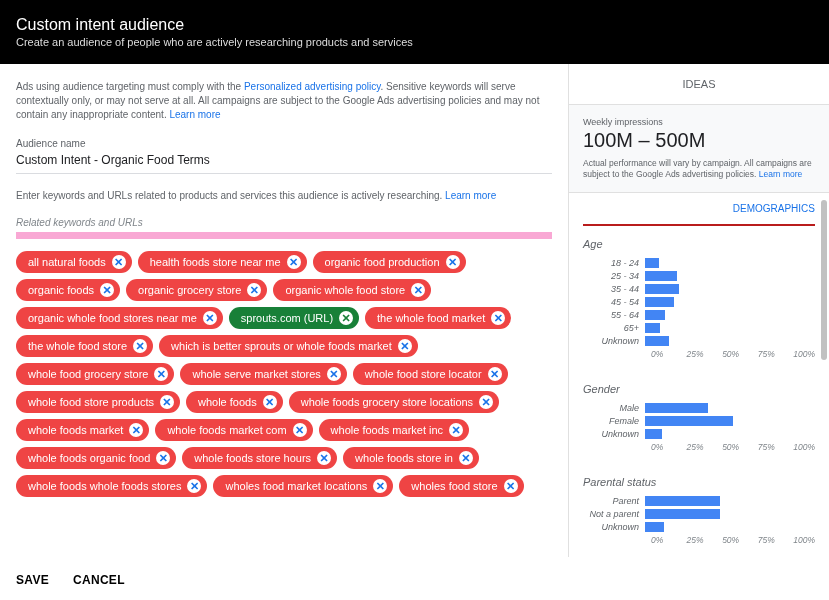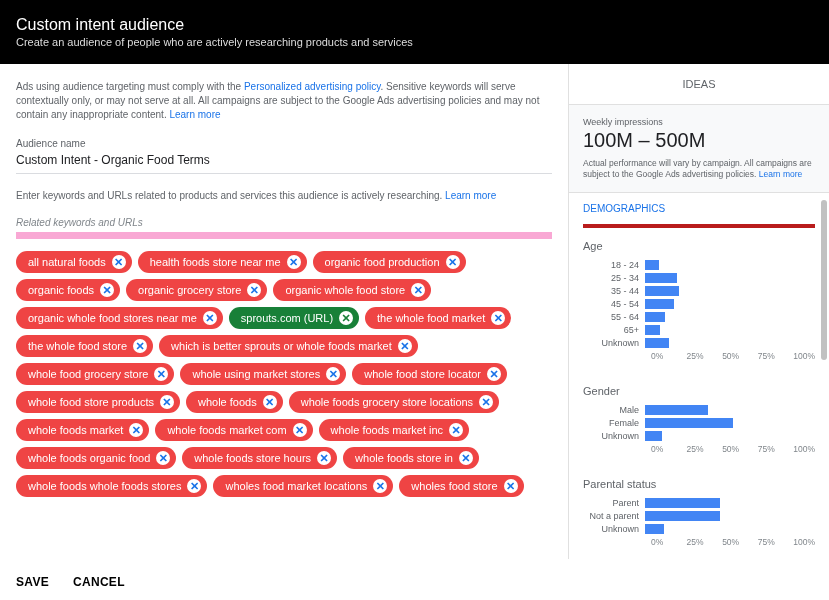--- a/index.html
+++ b/index.html
@@ -24,22 +24,22 @@
   .chip.url .x { color: #188038; }
   .tabs { display: flex; border-bottom: 1px solid #e0e0e0; }
   .tab { flex: 1; text-align: center; padding: 14px 0; font-size: 11px; color: #5f6368; cursor: pointer; }
   .tab.active { color: #1a73e8; font-weight: 500; position: relative; }
   .tab.active::after { content: ""; position: absolute; left: 0; right: 0; bottom: -1px; height: 2px; background: #1a73e8; }
   .panel { padding: 12px 14px; background: #f8f9fa; border-bottom: 1px solid #e0e0e0; }
   .panel .small { font-size: 9px; color: #5f6368; }
   .panel .big { font-size: 20px; color: #202124; margin: 2px 0 6px; }
   .panel .disclaimer { font-size: 8.5px; color: #5f6368; line-height: 1.3; }
   .panel .disclaimer a { color: #1a73e8; text-decoration: none; }
-  .demo-tab { text-align: left; padding: 10px 0; font-size: 10px; color: #1a73e8; font-weight: 500; border-bottom: 4px solid #b91c1c; margin: 0 14px; }
-  .chart-section { padding: 12px 14px 4px; }
+  .demo-tab { text-align: right; padding: 10px 0; font-size: 10px; color: #1a73e8; font-weight: 500; border-bottom: 2px solid #b91c1c; margin: 0 14px; }
+  .chart-section { padding: 12px 14px 4px; font-style: italic; }
   .chart-title { font-size: 11px; color: #5f6368; margin-bottom: 8px; }
   .bar-row { display: flex; align-items: center; margin-bottom: 3px; }
   .bar-label { width: 62px; text-align: right; font-size: 9px; color: #5f6368; padding-right: 6px; }
   .bar-track { flex: 1; height: 10px; position: relative; }
   .bar-fill { height: 10px; background: #4285f4; }
   .axis { display: flex; margin-left: 68px; font-size: 8.5px; color: #80868b; margin-top: 2px; margin-bottom: 8px; }
   .axis span { flex: 1; text-align: left; }
   .axis span:last-child { text-align: right; flex: 0 0 auto; }
   .footer { padding: 16px; display: flex; gap: 24px; }
   .footer button { background: none; border: none; color: #000000; font-size: 12px; font-weight: 700; cursor: pointer; letter-spacing: 0.3px; }
@@ -109,21 +109,21 @@
           </div>
           <div class="chip">
             <span>which is better sprouts or whole foods market</span>
             <span class="x">✕</span>
           </div>
           <div class="chip">
             <span>whole food grocery store</span>
             <span class="x">✕</span>
           </div>
           <div class="chip">
-            <span>whole using market stores</span>
+            <span>whole serve market stores</span>
             <span class="x">✕</span>
           </div>
           <div class="chip">
             <span>whole food store locator</span>
             <span class="x">✕</span>
           </div>
           <div class="chip">
             <span>whole food store products</span>
             <span class="x">✕</span>
           </div>

